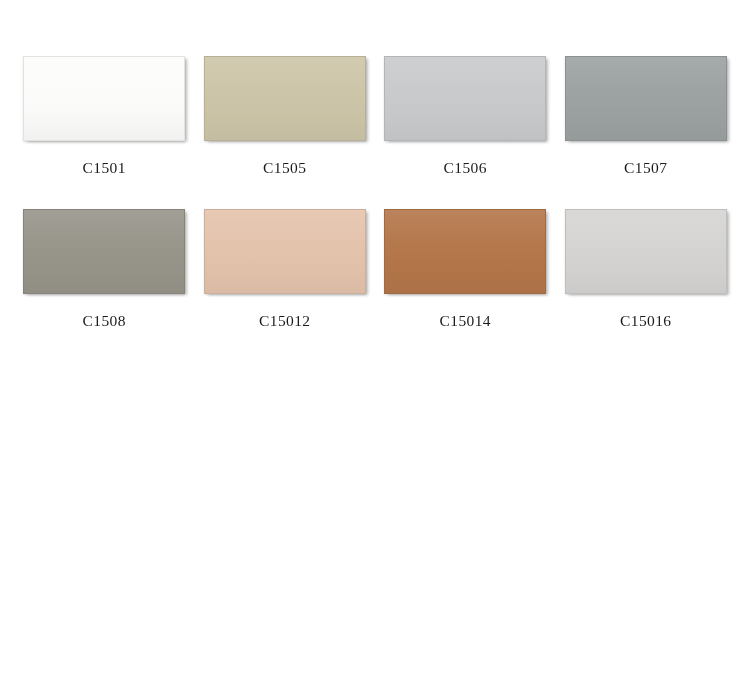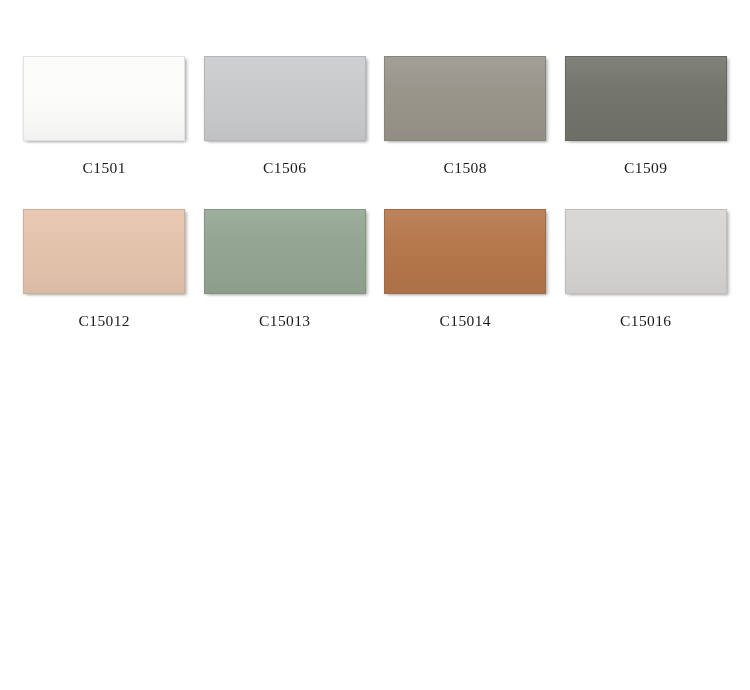--- a/index.html
+++ b/index.html
@@ -85,47 +85,47 @@
 
 <div id="swatch-grid">
     <div class="swatch-cell">
       <div class="tile-wrap">
         <div class="tile" style="background: rgb(252, 252, 251);"></div>
       </div>
       <div class="tile-label">C1501</div>
     </div>
     <div class="swatch-cell">
       <div class="tile-wrap">
+        <div class="tile" style="background: rgb(204, 197, 168);"></div>
+      </div>
+      <div class="tile-label">C1505</div>
+    </div>
+    <div class="swatch-cell">
+      <div class="tile-wrap">
         <div class="tile" style="background: rgb(201, 202, 204);"></div>
       </div>
       <div class="tile-label">C1506</div>
+    </div>
+    <div class="swatch-cell">
+      <div class="tile-wrap">
+        <div class="tile" style="background: rgb(156, 161, 162);"></div>
+      </div>
+      <div class="tile-label">C1507</div>
     </div>
     <div class="swatch-cell">
       <div class="tile-wrap">
         <div class="tile" style="background: rgb(151, 148, 138);"></div>
       </div>
       <div class="tile-label">C1508</div>
     </div>
     <div class="swatch-cell">
       <div class="tile-wrap">
-        <div class="tile" style="background: rgb(114, 115, 106);"></div>
-      </div>
-      <div class="tile-label">C1509</div>
-    </div>
-    <div class="swatch-cell">
-      <div class="tile-wrap">
         <div class="tile" style="background: rgb(228, 195, 172);"></div>
       </div>
       <div class="tile-label">C15012</div>
-    </div>
-    <div class="swatch-cell">
-      <div class="tile-wrap">
-        <div class="tile" style="background: rgb(146, 165, 145);"></div>
-      </div>
-      <div class="tile-label">C15013</div>
     </div>
     <div class="swatch-cell">
       <div class="tile-wrap">
         <div class="tile" style="background: rgb(180, 118, 74);"></div>
       </div>
       <div class="tile-label">C15014</div>
     </div>
     <div class="swatch-cell">
       <div class="tile-wrap">
         <div class="tile" style="background: rgb(213, 212, 210);"></div>

